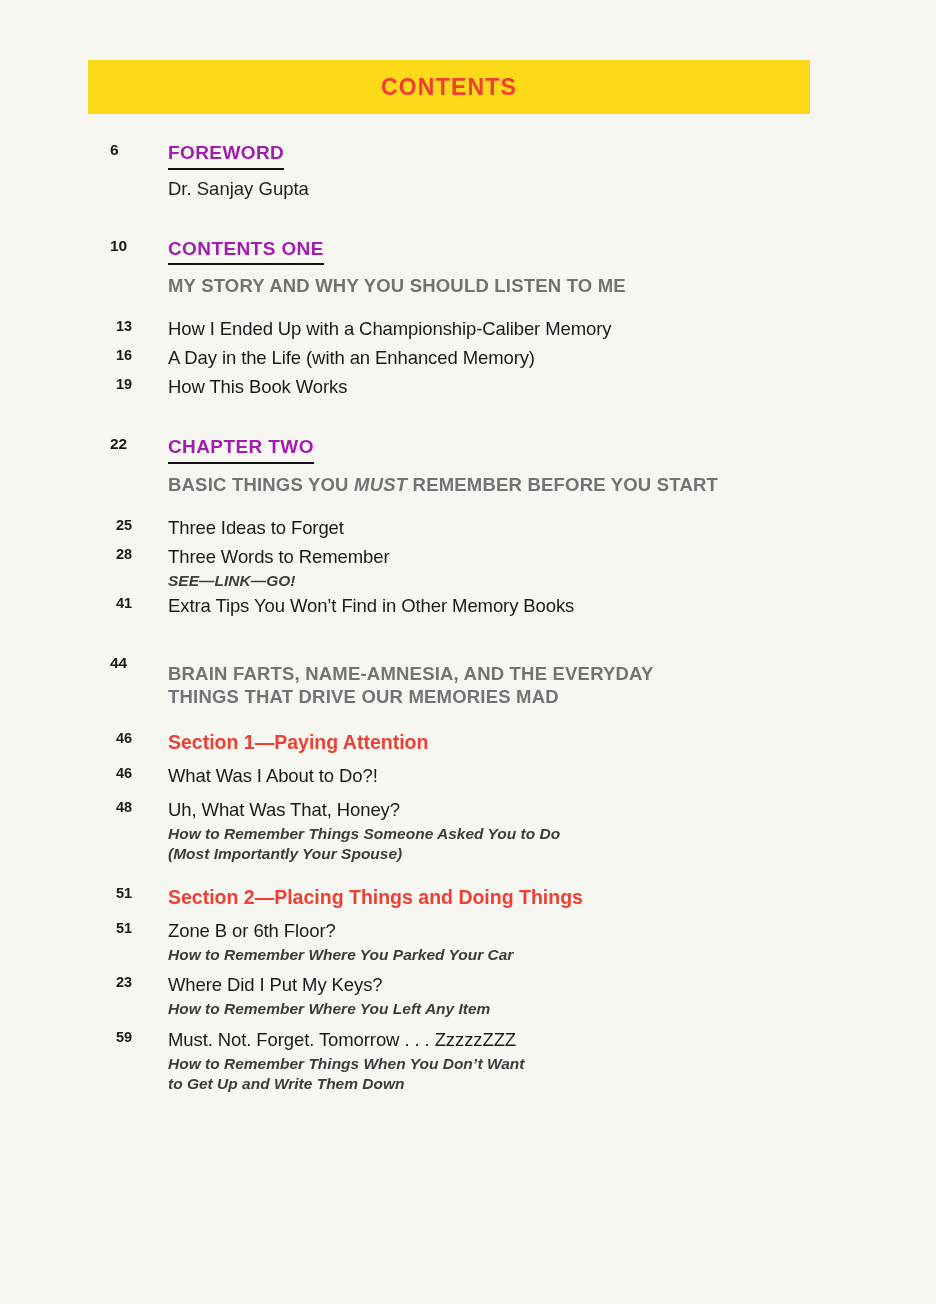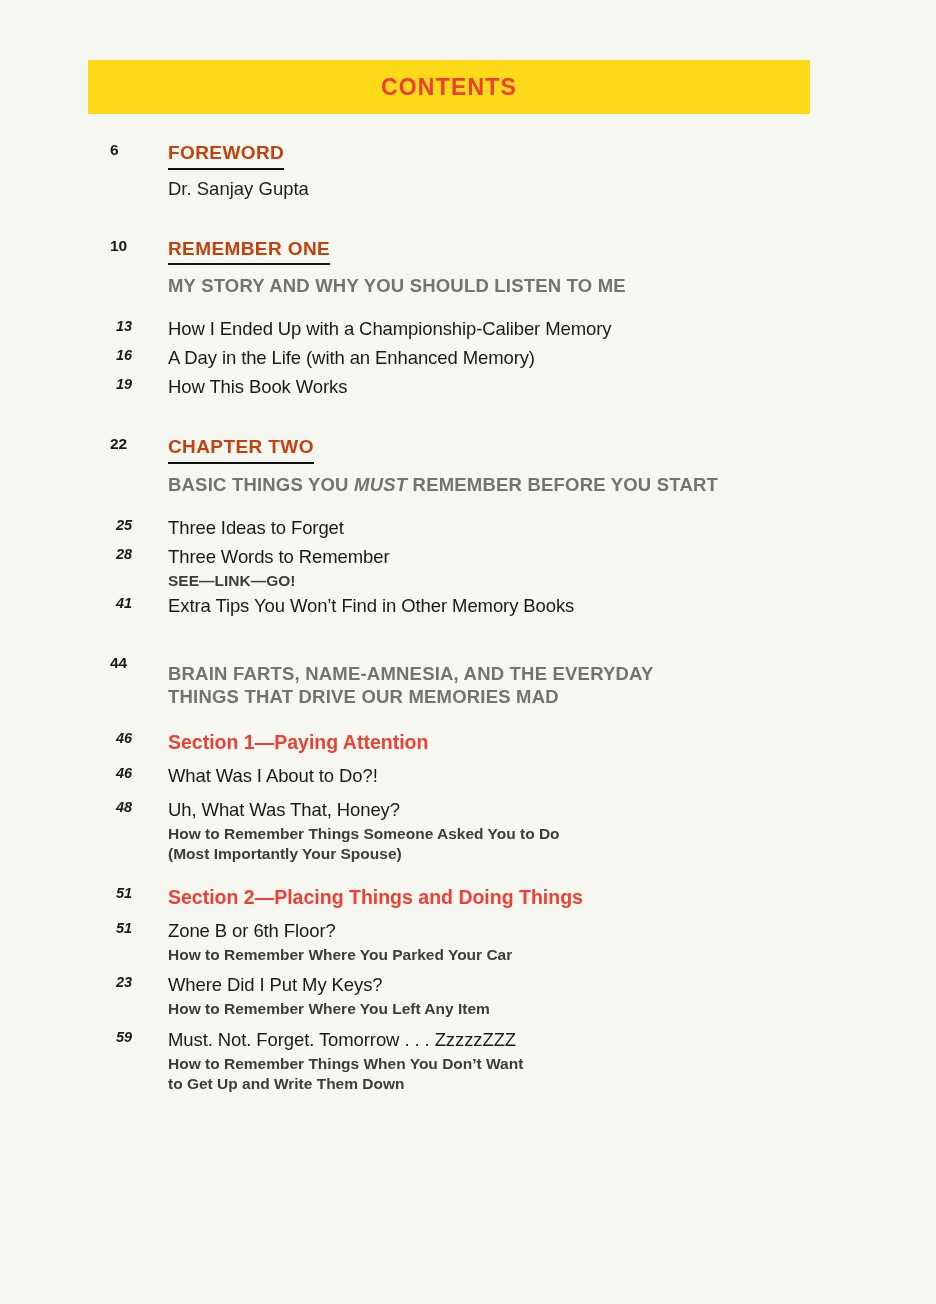--- a/index.html
+++ b/index.html
@@ -55,33 +55,32 @@
     padding-left: 22px;
     box-sizing: border-box;
     font-size: 15.5px;
     font-weight: bold;
     color: #1a1a1a;
     line-height: 1.35;
   }
   .pg.small {
     font-size: 14.5px;
     padding-left: 28px;
-    font-style: italic;
   }
   .txt {
     flex: 1;
     line-height: 1.35;
   }
 
   
   .chap-title {
     font-size: 19px;
     font-weight: bold;
     letter-spacing: 0.4px;
-    color: #c2410c;
+    color: #a21caf;
     display: inline-block;
     border-bottom: 2.5px solid #111;
     padding-bottom: 2px;
   }
   .subline {
     font-size: 18.5px;
     color: #231f20;
     font-weight: 400;
     margin-top: 7px;
   }
@@ -97,20 +96,21 @@
     font-style: italic;
   }
   .item {
     font-size: 18.5px;
     font-weight: normal;
     color: #1a1a1a;
     letter-spacing: -0.1px;
   }
   .sub-italic {
     font-size: 15.5px;
+    font-style: italic;
     font-weight: bold;
     color: #3c3c3c;
     line-height: 1.25;
     margin-top: 1px;
   }
   .section-head {
     font-size: 19.5px;
     font-weight: bold;
     color: #ef3e33;
   }
@@ -137,21 +137,21 @@
         <div><span class="chap-title">FOREWORD</span></div>
         <div class="subline">Dr. Sanjay Gupta</div>
       </div>
     </div>
 
     <div class="gap-lg"></div>
 
     <div class="entry">
       <div class="pg">10</div>
       <div class="txt">
-        <div><span class="chap-title">REMEMBER ONE</span></div>
+        <div><span class="chap-title">CONTENTS ONE</span></div>
         <div class="chap-sub">MY STORY AND WHY YOU SHOULD LISTEN TO ME</div>
       </div>
     </div>
 
     <div class="gap-md"></div>
 
     <div class="entry">
       <div class="pg small">13</div>
       <div class="txt">
           <div class="item">How I Ended Up with a Championship-Caliber Memory</div>

